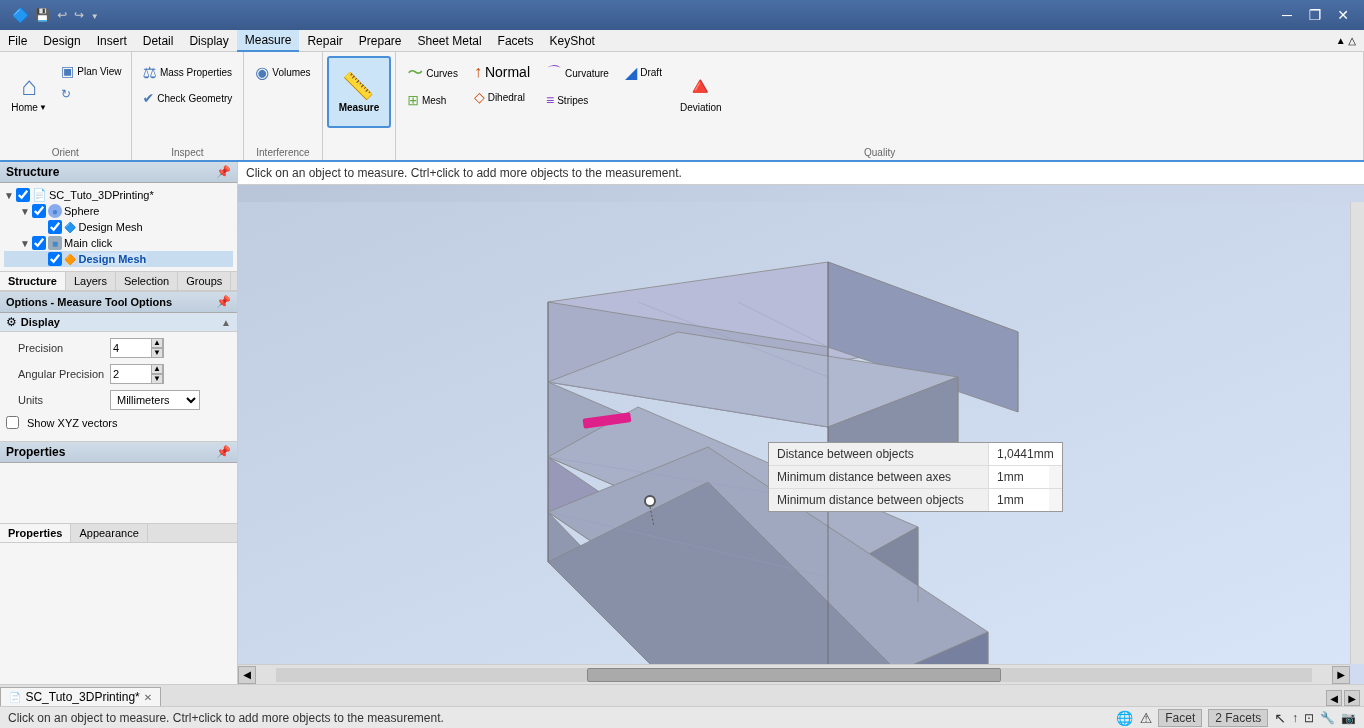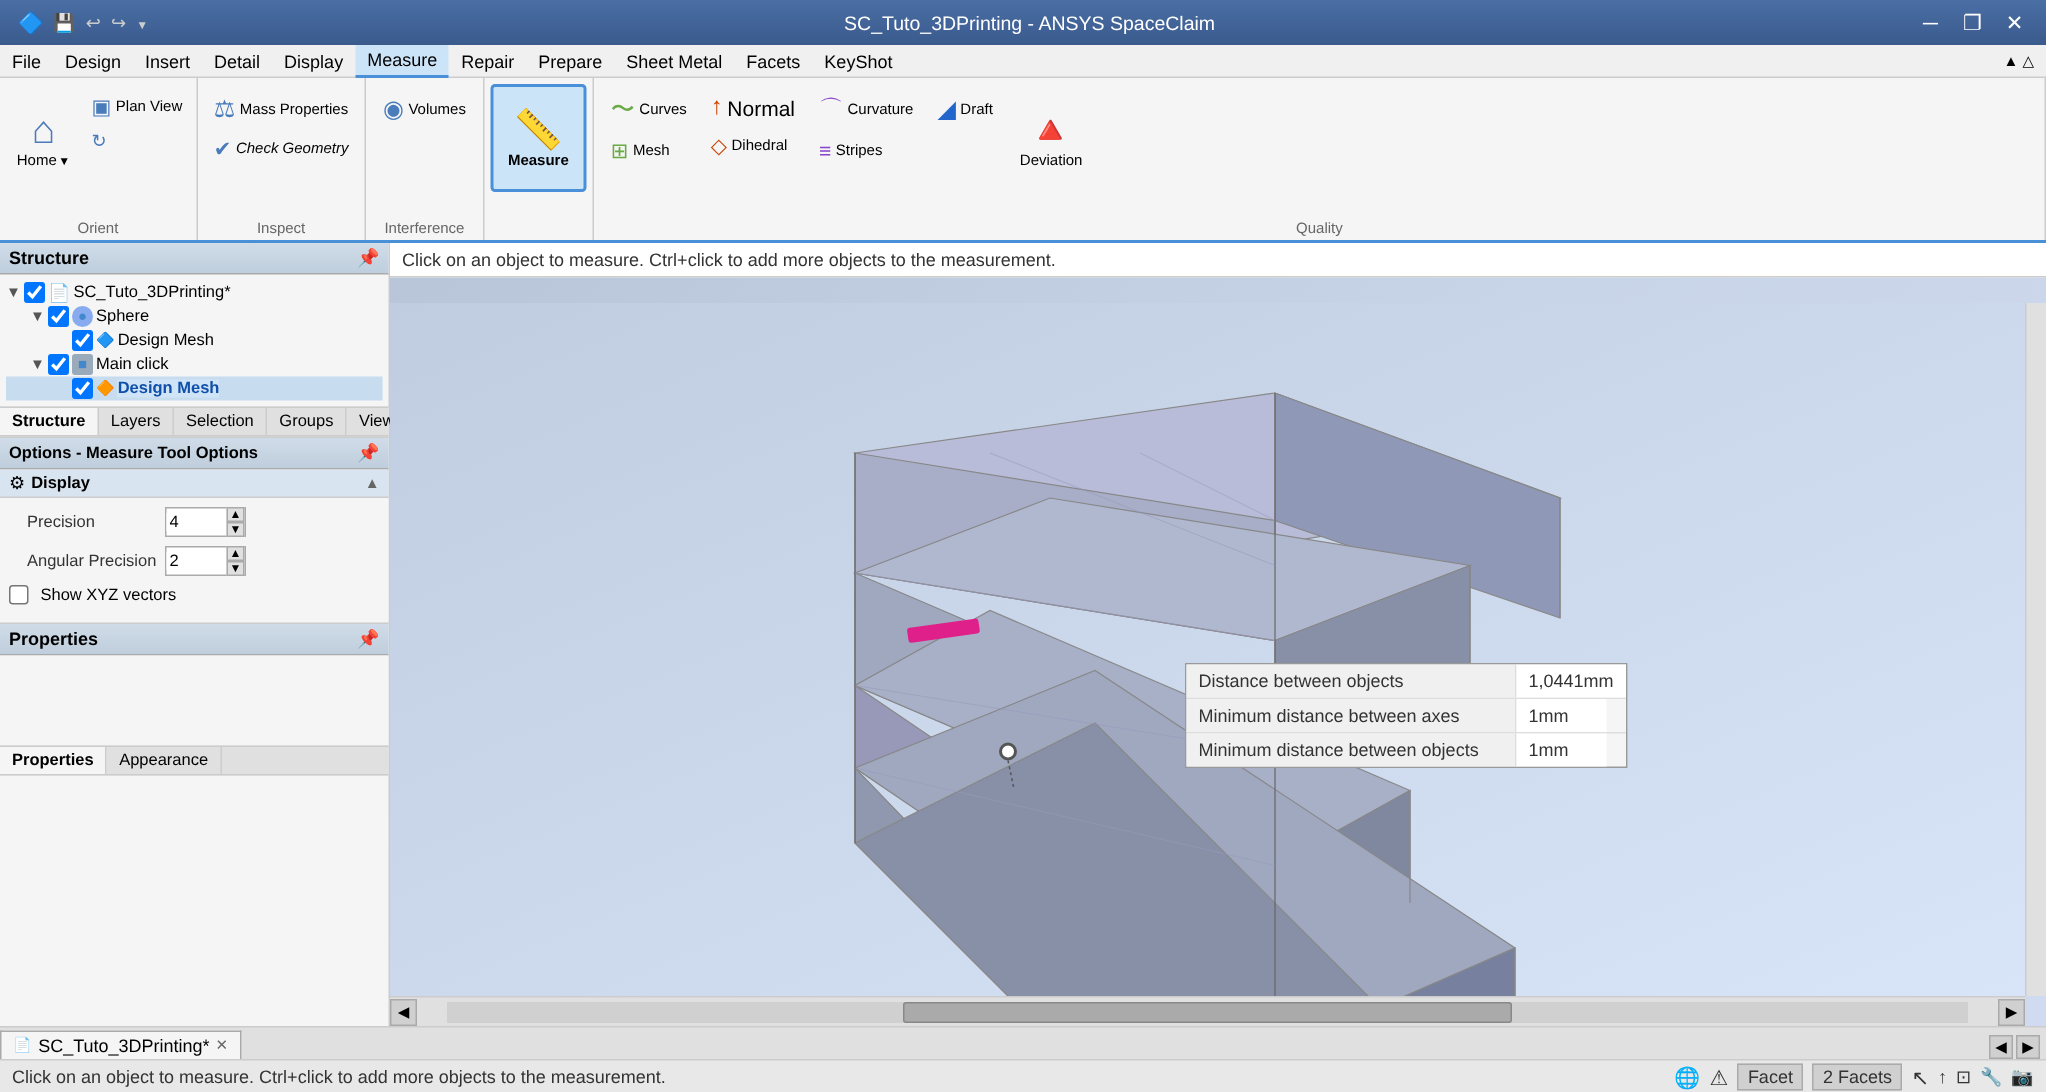--- a/index.html
+++ b/index.html
@@ -53,21 +53,21 @@
     }
 
     
     .main-layout {
       display: flex;
       height: calc(728px - 30px - 22px - 110px - 22px - 22px);
     }
 
     
     .left-panel {
-      width: 260px;
+      width: 238px;
       display: flex;
       flex-direction: column;
       background: #f5f5f5;
       border-right: 1px solid #ccc;
       flex-shrink: 0;
     }
 
     
     .panel-header {
       background: linear-gradient(to bottom, #d0dce8, #bfcedd);
@@ -365,21 +365,20 @@
 <div class="title-bar">
   <div style="display:flex;align-items:center;margin-left:4px;">
     <span style="font-size:14px;margin-right:6px;">🔷</span>
     <span style="font-size:10px;color:#ccc;">
       <span style="margin-right:4px;cursor:pointer;">💾</span>
       <span style="margin-right:4px;cursor:pointer;">↩</span>
       <span style="margin-right:4px;cursor:pointer;">↪</span>
       <span style="cursor:pointer;font-size:8px;">▼</span>
     </span>
   </div>
-  <span class="title-text">SC_Tuto_3DPrinting - ANSYS SpaceClaim</span>
   <div class="title-controls">
     <button class="title-btn">─</button>
     <button class="title-btn">❐</button>
     <button class="title-btn close">✕</button>
   </div>
 </div>
 
 <div class="menu-bar">
   <span class="menu-item">File</span>
   <span class="menu-item">Design</span>
@@ -419,21 +418,21 @@
   </div>
 
   <div style="display:flex;flex-direction:column;border-right:1px solid #ccc;padding:4px 4px 0;">
     <div style="display:flex;gap:2px;flex:1;align-items:flex-start;flex-direction:column;padding-top:4px;">
       <div style="display:flex;align-items:center;gap:3px;padding:2px 6px;border:1px solid transparent;border-radius:2px;cursor:pointer;">
         <span style="font-size:16px;color:#4a7bbb;">⚖</span>
         <span style="font-size:10px;">Mass Properties</span>
       </div>
       <div style="display:flex;align-items:center;gap:3px;padding:2px 6px;border:1px solid transparent;border-radius:2px;cursor:pointer;">
         <span style="font-size:14px;color:#4a7bbb;">✔</span>
-        <span style="font-size:10px;font-style:italic;">Check Geometry</span>
+        <span style="font-size:10px;">Check Geometry</span>
       </div>
     </div>
     <div class="ribbon-group-label">Inspect</div>
   </div>
 
   <div style="display:flex;flex-direction:column;border-right:1px solid #ccc;padding:4px 4px 0;">
     <div style="display:flex;gap:2px;flex:1;align-items:flex-start;padding-top:4px;">
       <div style="display:flex;align-items:center;gap:3px;padding:2px 6px;border:1px solid transparent;border-radius:2px;cursor:pointer;">
         <span style="font-size:16px;color:#4a7bbb;">◉</span>
         <span style="font-size:10px;">Volumes</span>
@@ -596,20 +595,30 @@
           <span class="option-label">Angular Precision</span>
           <div class="option-input">
             <input type="text" value="2" style="">
             <div class="option-spin">
               <div class="spin-btn">▲</div>
               <div class="spin-btn">▼</div>
             </div>
           </div>
         </div>
 
+        <div class="option-row">
+          <span class="option-label">Units</span>
+          <select class="option-select" style="width:90px;">
+            <option>Millimeters</option>
+            <option>Centimeters</option>
+            <option>Meters</option>
+            <option>Inches</option>
+            <option>Feet</option>
+          </select>
+        </div>
 
         <div class="option-row">
           <input type="checkbox" class="option-checkbox" style="">
           <span style="font-size:11px;">Show XYZ vectors</span>
         </div>
       </div>
     </div>
 
     <div class="properties-panel">
       <div class="panel-header">

